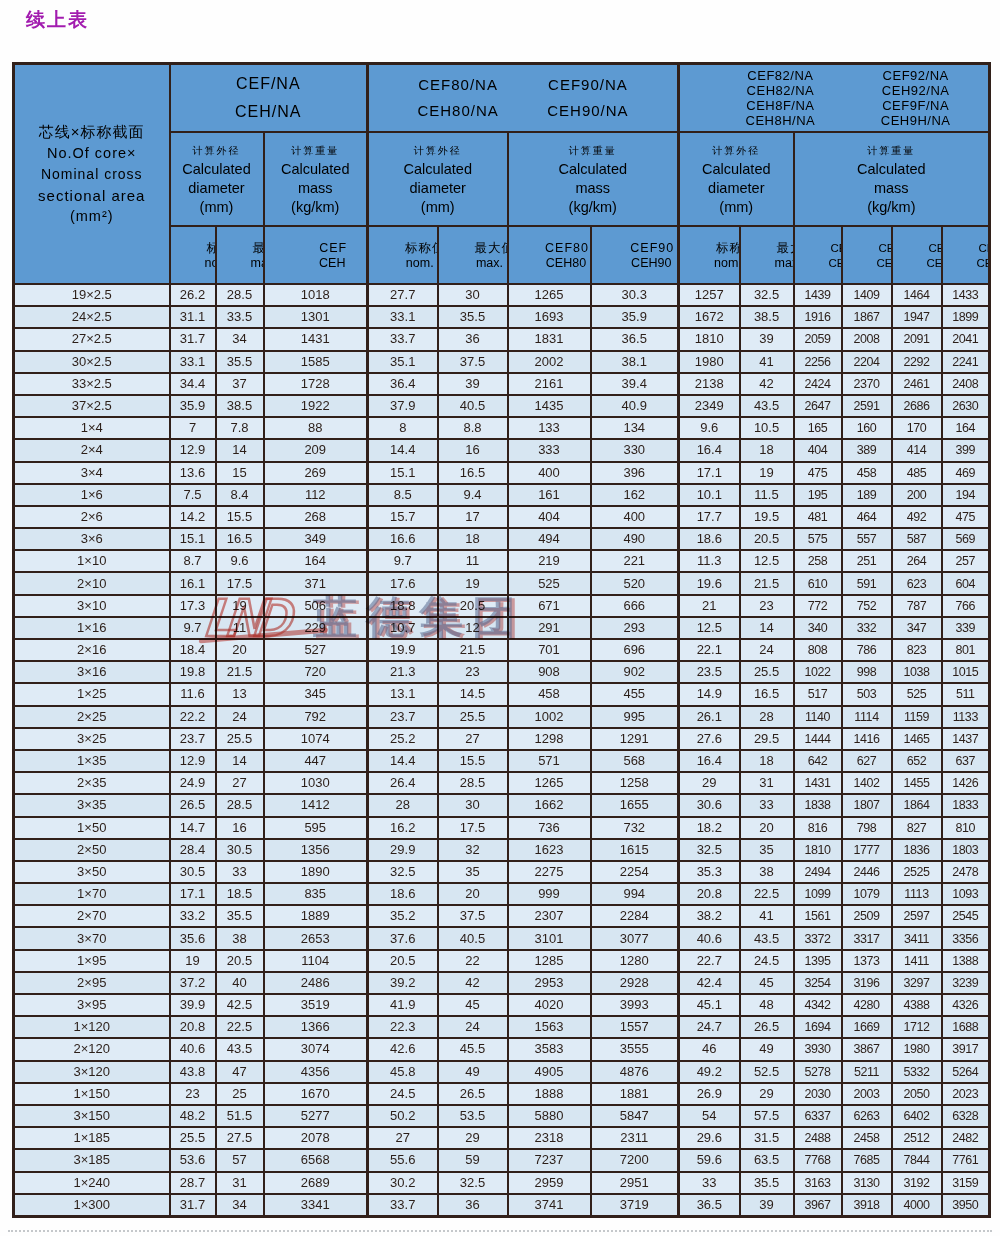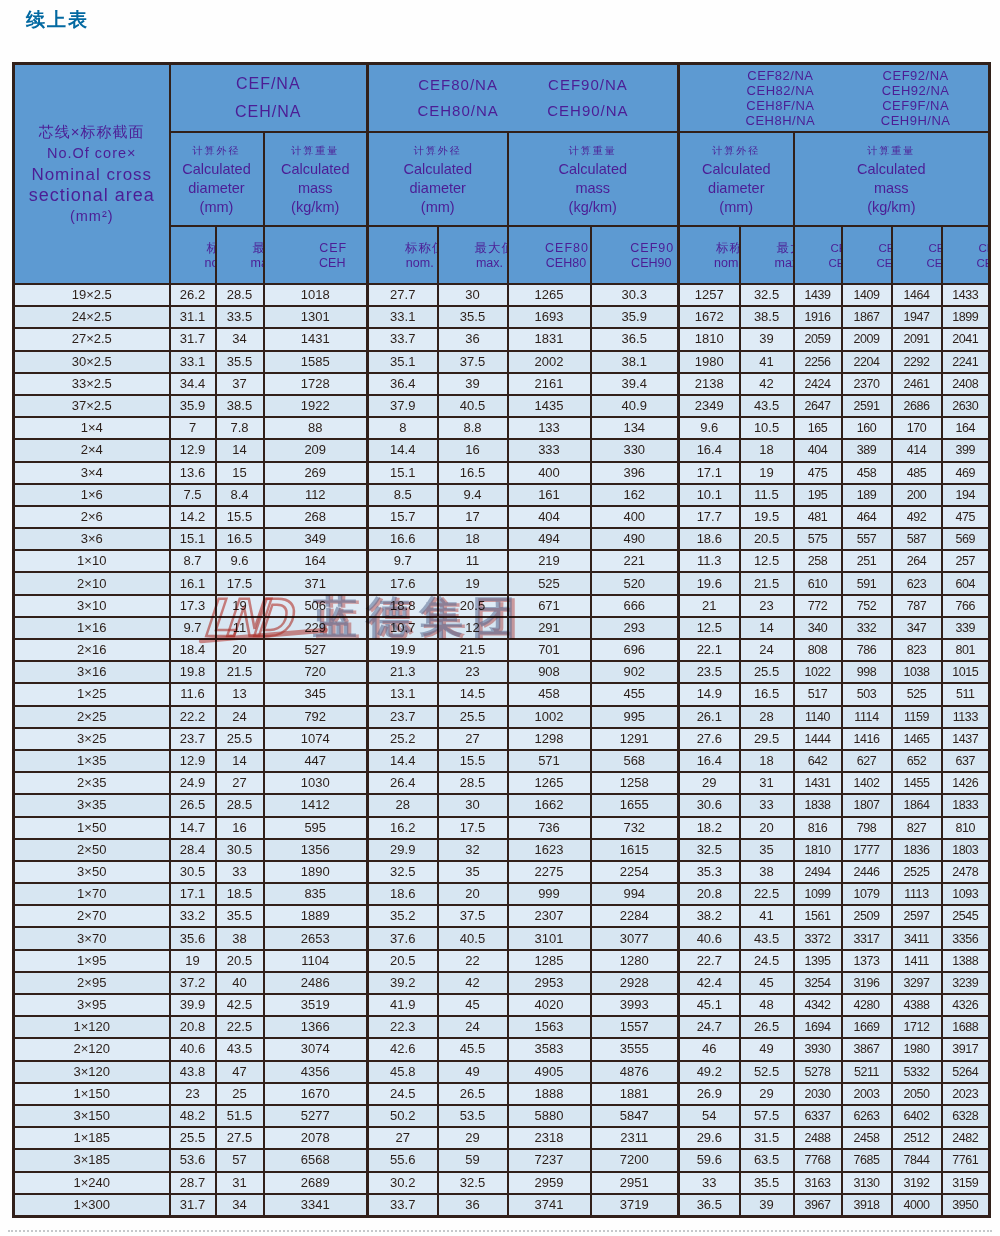--- a/index.html
+++ b/index.html
@@ -2,34 +2,34 @@
 <html><head>
 <meta charset="utf-8">
 <style>
   html,body{margin:0;padding:0;background:#ffffff;}
   .sheet{
     position:relative;width:1000px;height:1236px;background:#fefefe;overflow:hidden;
     font-family:"Liberation Sans","DejaVu Sans",sans-serif;
   }
   .page-title{
     position:absolute;left:26px;top:7px;font-size:19px;font-weight:bold;
-    color:#0369a1;letter-spacing:2px;
+    color:#a21caf;letter-spacing:2px;
   }
   table.spec{
     position:absolute;left:12px;top:62px;width:976px;
     border-collapse:collapse;table-layout:fixed;
     border:3px solid #31201a;
   }
   .spec th,.spec td{
     border:2px solid #31201a;
     padding:0;margin:0;overflow:hidden;white-space:nowrap;
     text-align:center;vertical-align:middle;
   }
   .spec th{
-    background:#5d9ad2;color:#4c1d95;font-weight:normal;
+    background:#5d9ad2;color:#000000;font-weight:normal;
   }
   .spec .sep{border-left-width:3px;}
   
   .rowA th{height:66px;}
   .g-lines div{font-size:16px;line-height:28px;letter-spacing:1px;}
   .g-pair{display:flex;justify-content:space-evenly;align-items:center;}
   .g-pair .g-lines div{font-size:15px;line-height:26px;}
   .g-pair .g-lines4 div{font-size:13px;line-height:15px;letter-spacing:.5px;margin-left:28px;}
   
   .rowB th{height:92px;}
@@ -102,22 +102,22 @@
         <col style="width:50px">
       <col style="width:50px">
         <col style="width:48px">
     </colgroup>
     <thead>
       <tr class="rowA">
         <th rowspan="3">
           <div class="g-lines">
             <div style="font-size:15px;line-height:22px;">芯线×标称截面</div>
             <div style="font-size:14.5px;line-height:21px;">No.Of core×</div>
-            <div style="font-size:17px;line-height:21px;">Nominal cross</div>
-            <div style="font-size:18px;line-height:21px;">sectional area</div>
+            <div style="font-size:14px;line-height:21px;">Nominal cross</div>
+            <div style="font-size:15px;line-height:21px;">sectional area</div>
             <div style="font-size:14.5px;line-height:21px;">(mm²)</div>
           </div>
         </th>
         <th colspan="3">
           <div class="g-lines">
             <div>CEF/NA</div>
             <div>CEH/NA</div>
           </div>
         </th>
         <th colspan="4" class="sep">
@@ -280,21 +280,21 @@
           <td>31.7</td>
           <td>34</td>
           <td>1431</td>
           <td class="sep">33.7</td>
           <td>36</td>
           <td>1831</td>
           <td>36.5</td>
           <td class="sep">1810</td>
           <td>39</td>
           <td class="tight">2059</td>
-          <td class="tight">2009</td>
+          <td class="tight">2008</td>
           <td class="tight">2091</td>
           <td class="tight">2041</td>
         </tr>
         <tr>
           <td class="rlabel">30×2.5</td>
           <td>33.1</td>
           <td>35.5</td>
           <td>1585</td>
           <td class="sep">35.1</td>
           <td>37.5</td>

